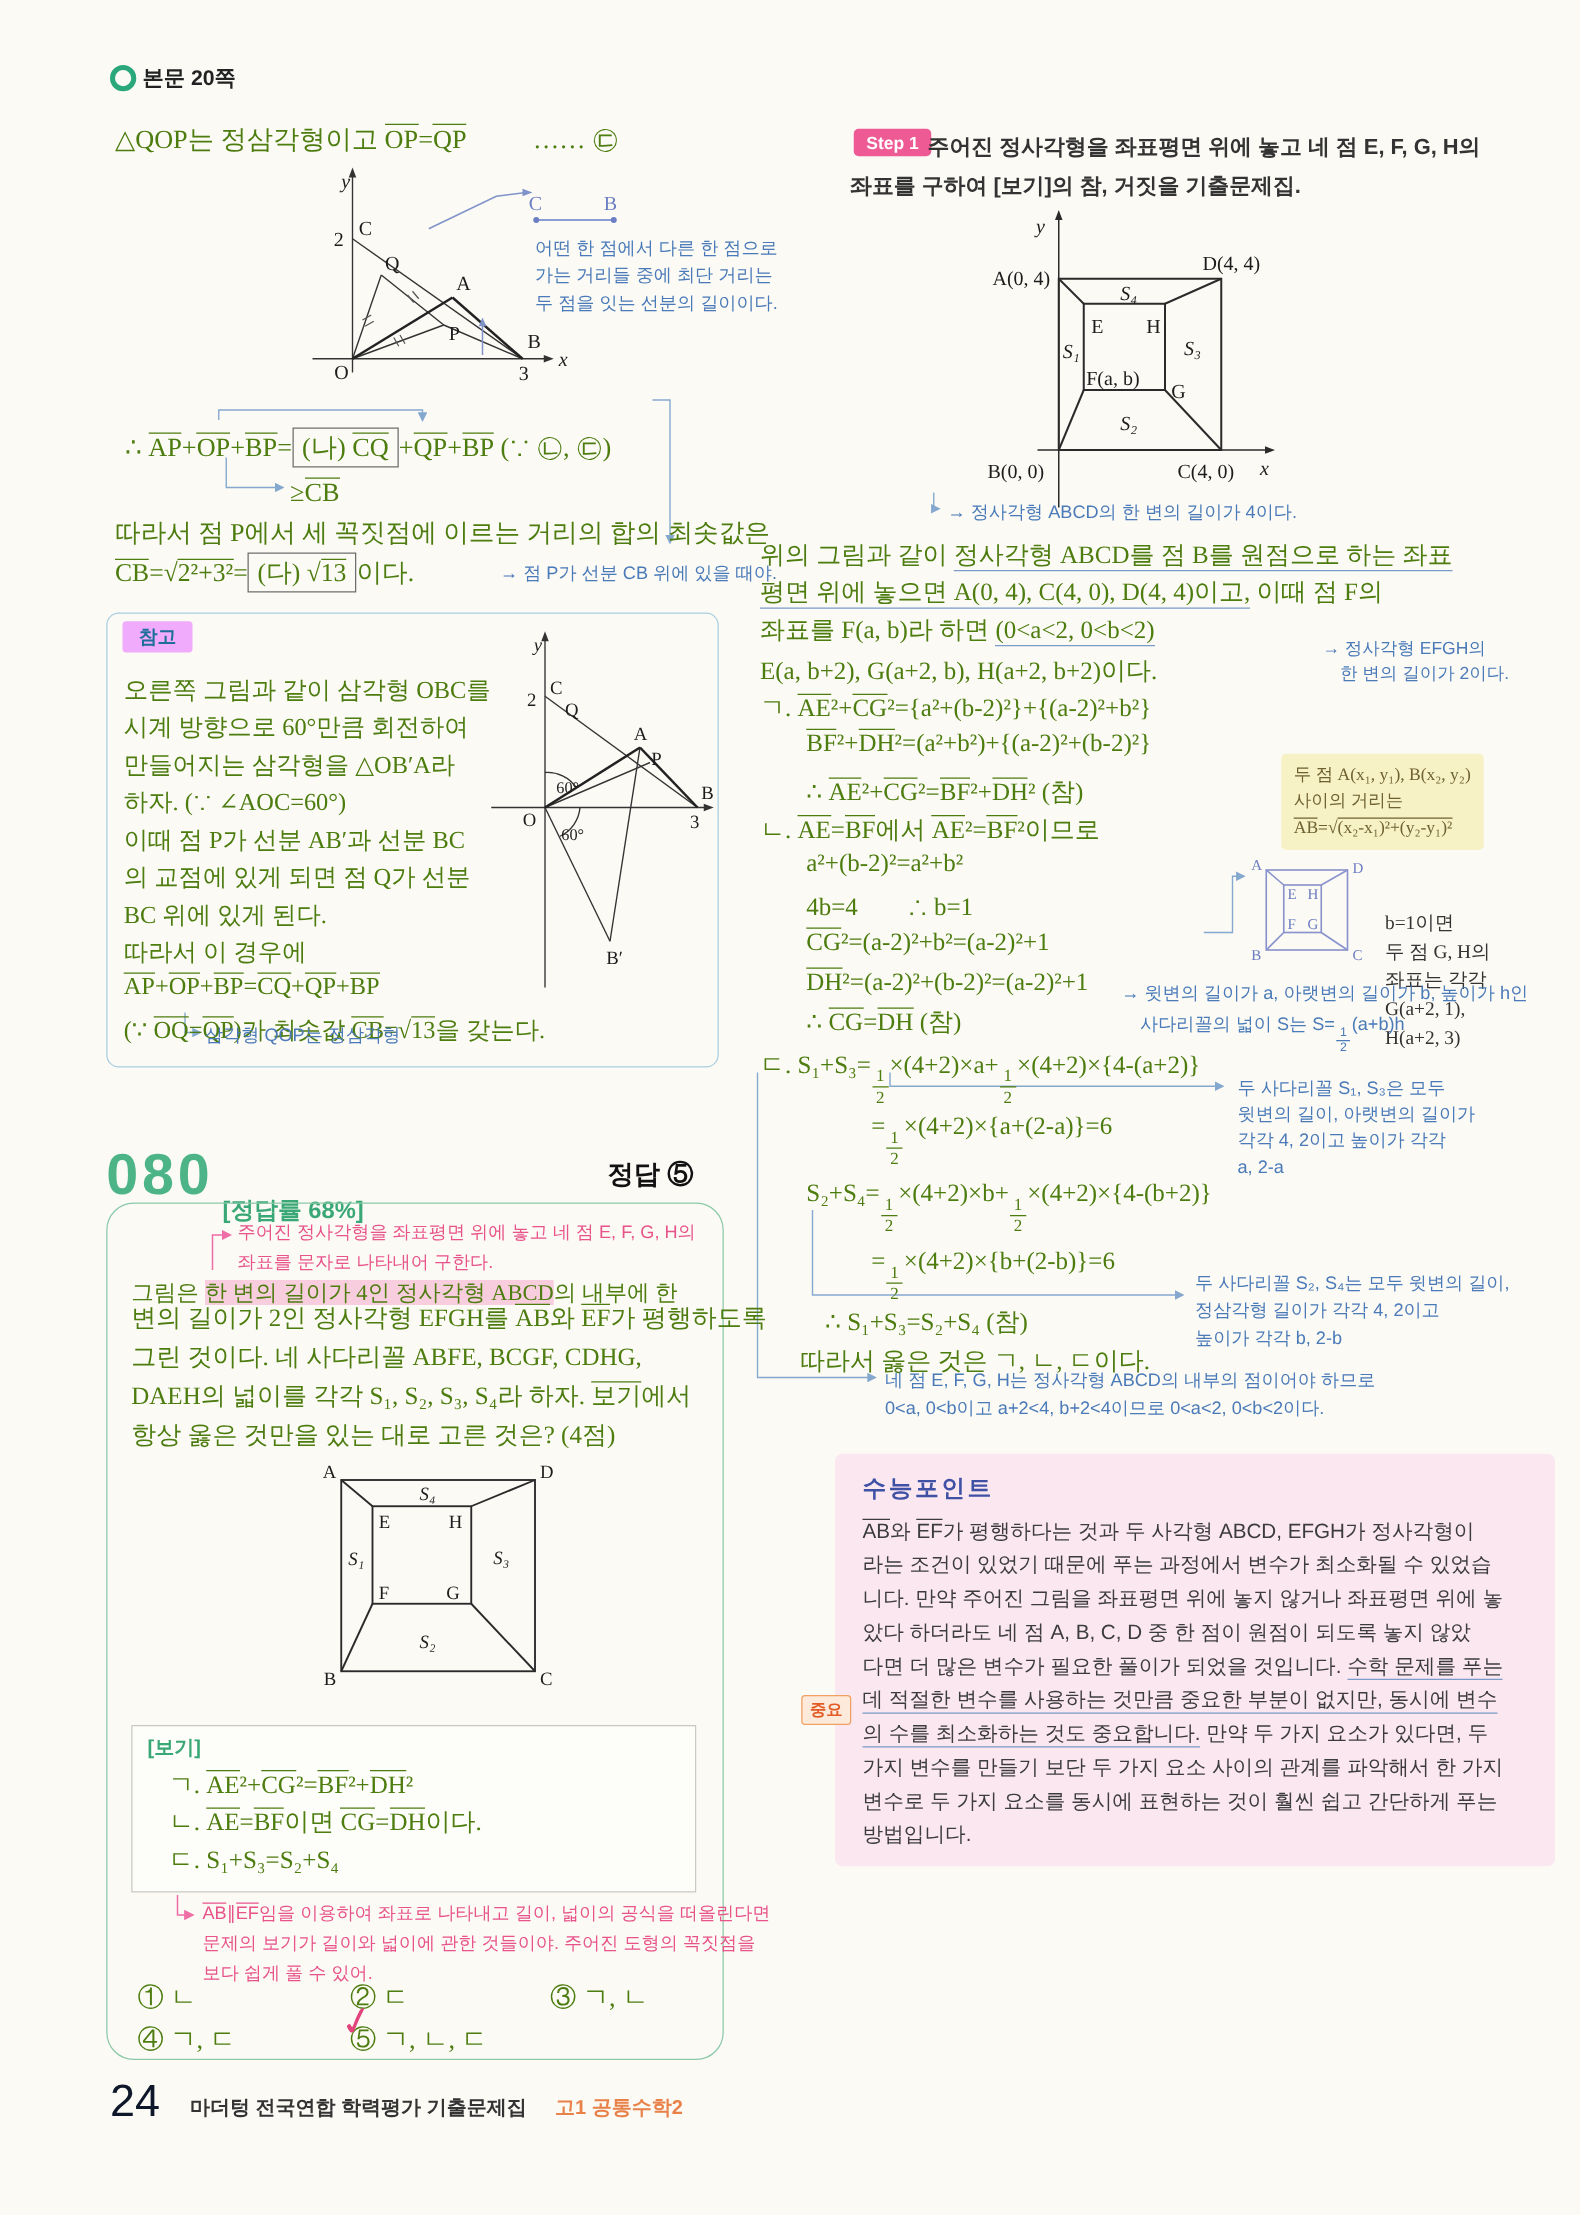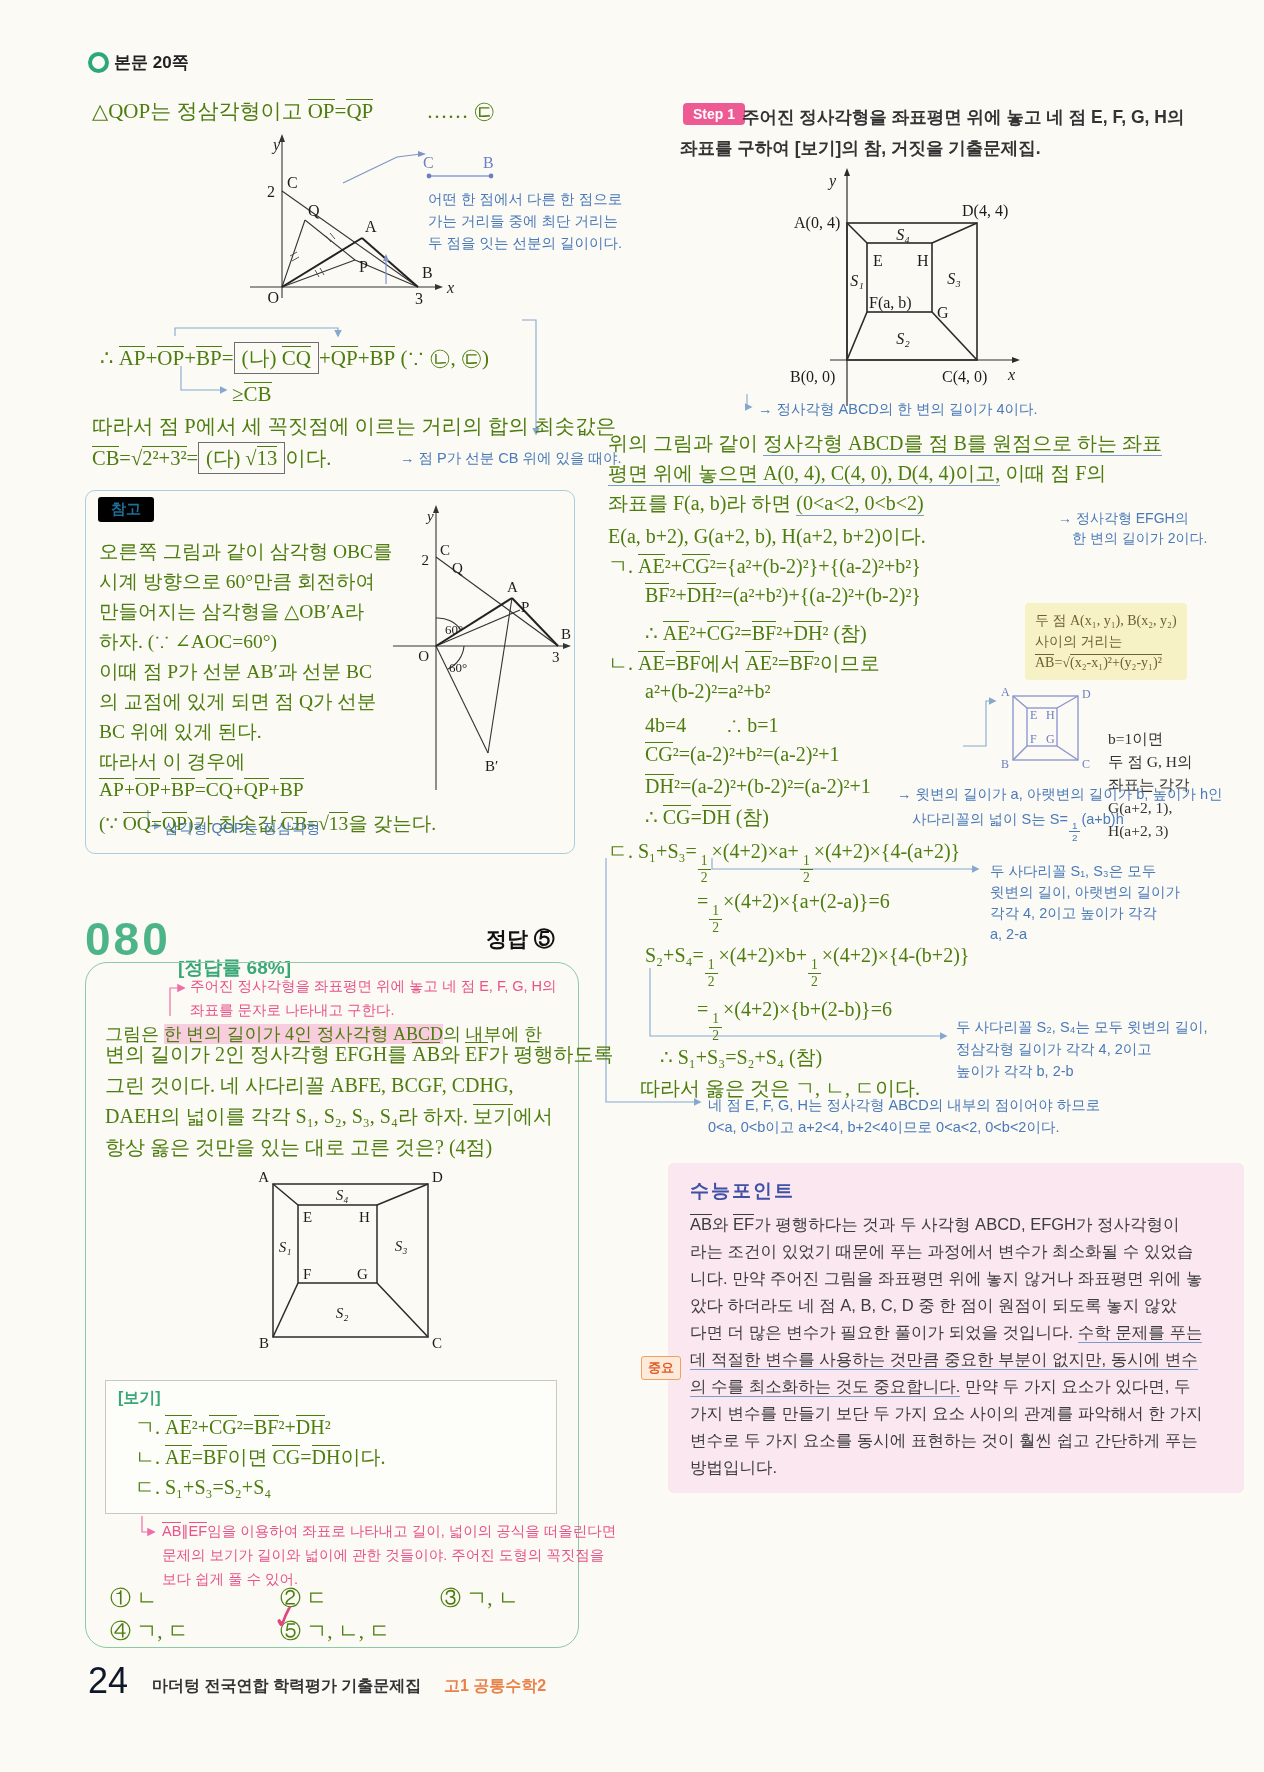--- a/index.html
+++ b/index.html
@@ -13,21 +13,21 @@
   .pk{color:#e8538a;}
   .hl{background:#f8cede;}
   .ub{border-bottom:1.5px solid #7b9cc9;padding-bottom:1px;}
   .bx{border:1.2px solid #6e6e6e;padding:1px 7px;display:inline-block;}
   .ov{display:inline-block;border-top:1.2px solid currentColor;line-height:1.12;}
   .fr{display:inline-flex;flex-direction:column;text-align:center;font-size:0.68em;line-height:1.12;vertical-align:-0.55em;padding:0 1px;}
   .fr b{border-bottom:1px solid currentColor;font-weight:normal;padding:0 3px;}
   .fr i{font-style:normal;}
   .grbox{position:absolute;border:1.8px solid #8bc9a7;border-radius:22px;}
   .chbox{position:absolute;border:1.5px solid #a9cede;border-radius:10px;}
-  .chamtab{position:absolute;background:#000000;color:#1d6f99;font:700 15px "Liberation Sans",sans-serif;
+  .chamtab{position:absolute;background:#f0abfc;color:#1d6f99;font:700 15px "Liberation Sans",sans-serif;
            padding:3px 13px;border-radius:3px;text-align:right;}
   .bokibox{position:absolute;border:1.3px solid #c9c9c2;background:#fdfdf9;}
   .stepbadge{position:absolute;background:#ee5a93;color:#fff;font:700 14px "Liberation Sans",sans-serif;
              padding:3px 10px;border-radius:4px;}
   .sn-box{position:absolute;background:#fbe7f0;border-radius:6px;}
   .sn-title{font:700 19px "Liberation Sans",sans-serif;color:#3f51a5;letter-spacing:2px;}
   .sn-line{position:absolute;font:16.5px "Liberation Sans",sans-serif;color:#3c3c3c;white-space:nowrap;}
   .impo{position:absolute;background:#fdeadb;border:1.3px solid #f0a061;color:#e25c25;
         font:700 13px "Liberation Sans",sans-serif;padding:2px 6px;border-radius:3px;}
   .ybox{position:absolute;background:#f7f1c6;color:#6e6230;border-radius:4px;padding:7px 10px;
@@ -192,21 +192,21 @@
   </svg>
 
   <div class="abs pnum" style="left:85px;top:912px;">080</div>
   <div class="abs rate" style="left:178px;top:931px;">[정답률 68%]</div>
   <div class="abs ans" style="left:486px;top:925px;">정답 ⑤</div>
 
   <div class="grbox" style="left:85px;top:962px;width:492px;height:684px;"></div>
 
   <div class="abs note pk" style="left:190px;top:974px;line-height:24px;">
     <div>주어진 정사각형을 좌표평면 위에 놓고 네 점 E, F, G, H의</div>
-      <div>좌표를 문자로 나타내고 구한다.</div>
+      <div>좌표를 문자로 나타내어 구한다.</div>
   </div>
 
   <div class="abs" style="left:105px;top:1010px;">
     <div class="m" style="position:absolute;top:12px;font-size:18px;">
       <span>그림은 </span><span class="hl">한 변의 길이가 4인 정사각형 ABCD</span><span>의 내부에 한</span>
     </div>
     <div class="m" style="position:absolute;top:31px;font-size:20px;">변의 길이가 2인 정사각형 EFGH를 <span class="ov">AB</span>와 <span class="ov">EF</span>가 평행하도록</div>
     <div class="m" style="position:absolute;top:62px;font-size:20px;">그린 것이다.  네 사다리꼴 ABFE, BCGF, CDHG,</div>
     <div class="m" style="position:absolute;top:93px;font-size:20px;">DAEH의 넓이를 각각 S₁, S₂, S₃, S₄라 하자. <span class="ov">보기</span>에서</div>
     <div class="m" style="position:absolute;top:124px;font-size:20px;">항상 옳은 것만을 있는 대로 고른 것은? (4점)</div>

